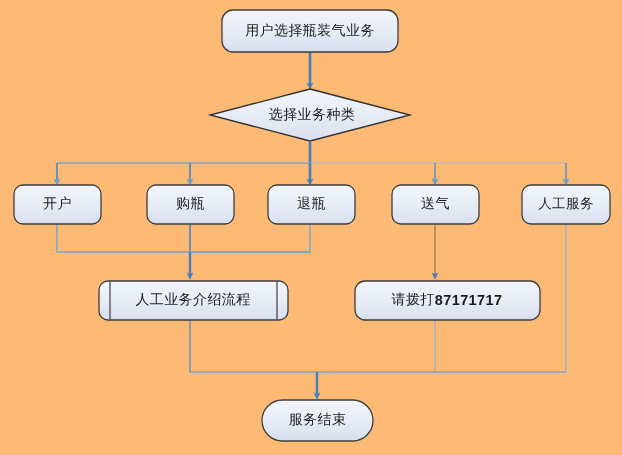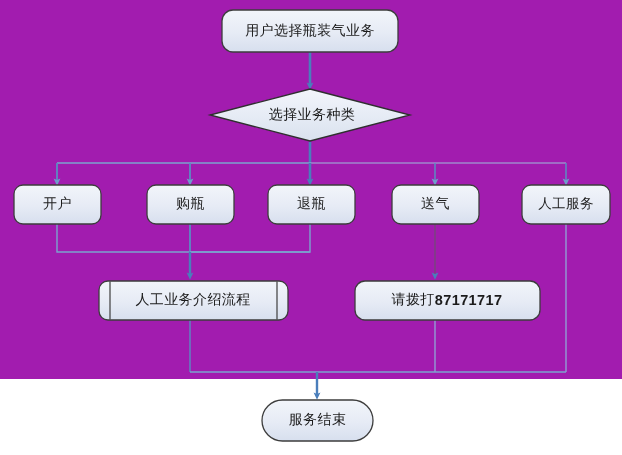--- a/index.html
+++ b/index.html
@@ -9,22 +9,22 @@
   }
   body {
     width: 622px;
     height: 455px;
     font-family: "Liberation Serif", "DejaVu Serif", serif;
     overflow: hidden;
   }
   #flowchart-root {
     position: relative;
     width: 622px;
-    height: 379px;
-    background: #a21caf;
+    height: 455px;
+    background: #fdba74;
   }
   svg#flow-svg {
     position: absolute;
     left: 0;
     top: 0;
     width: 622px;
     height: 455px;
     display: block;
   }
   .node-label {

